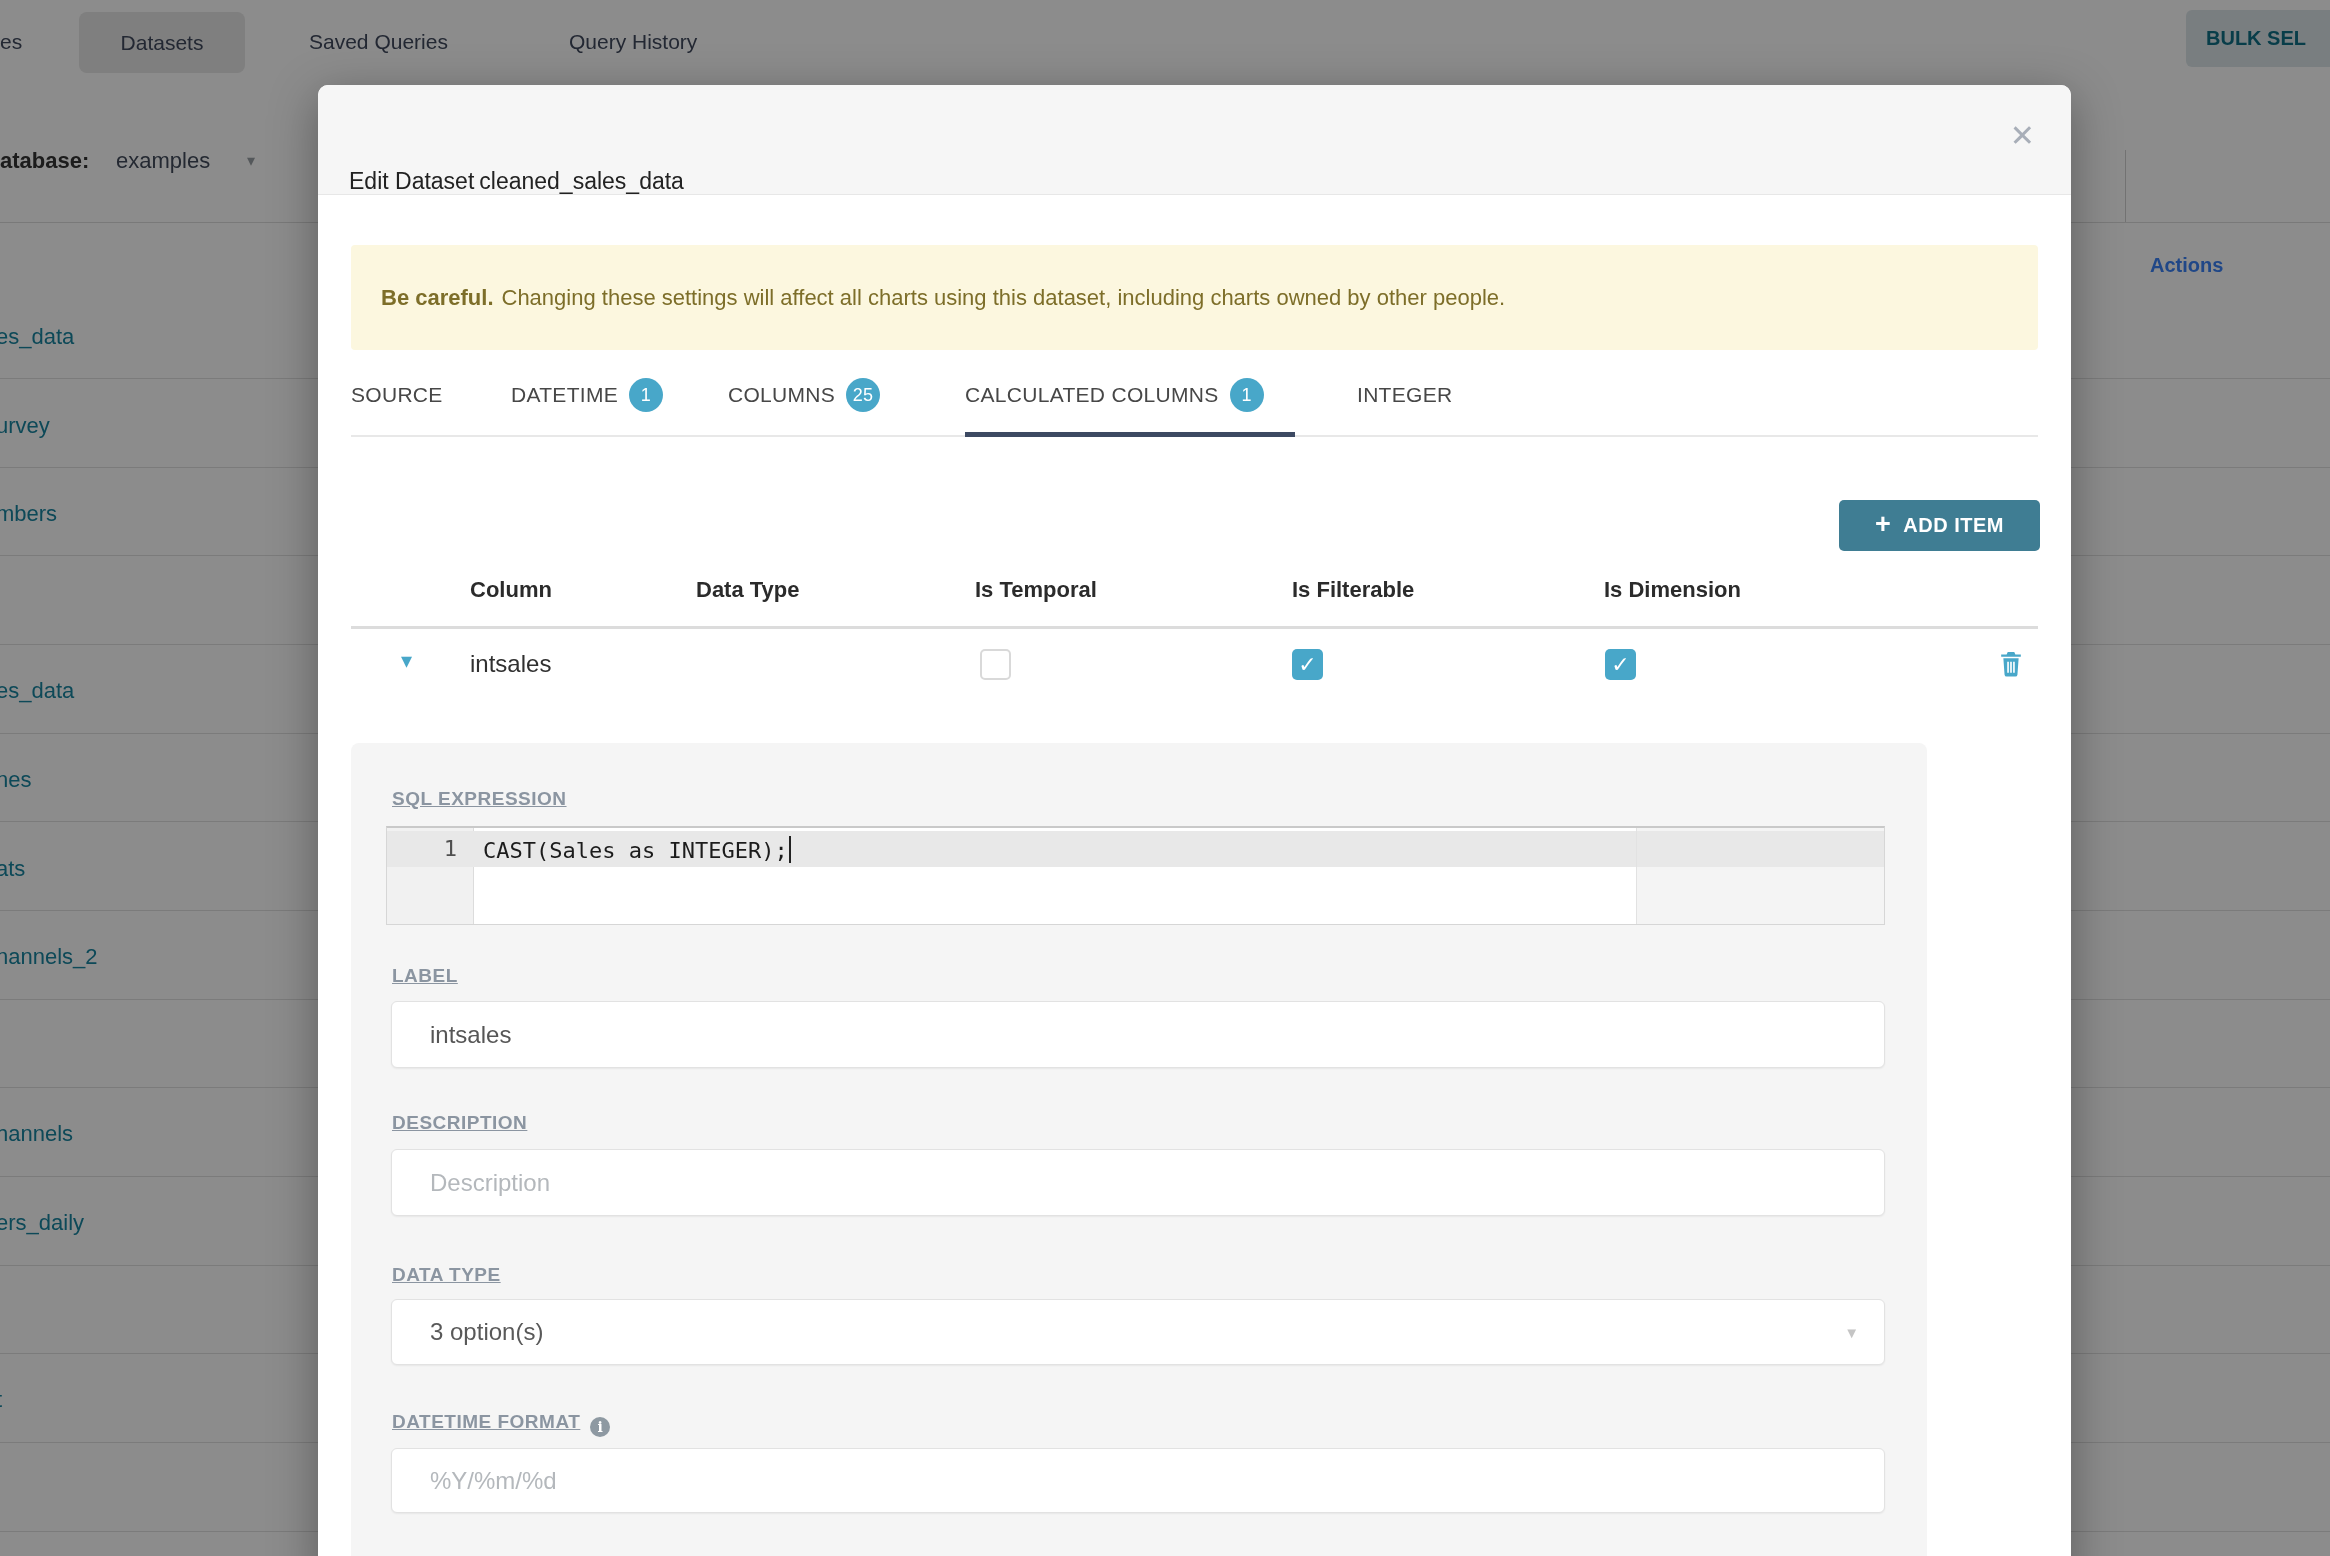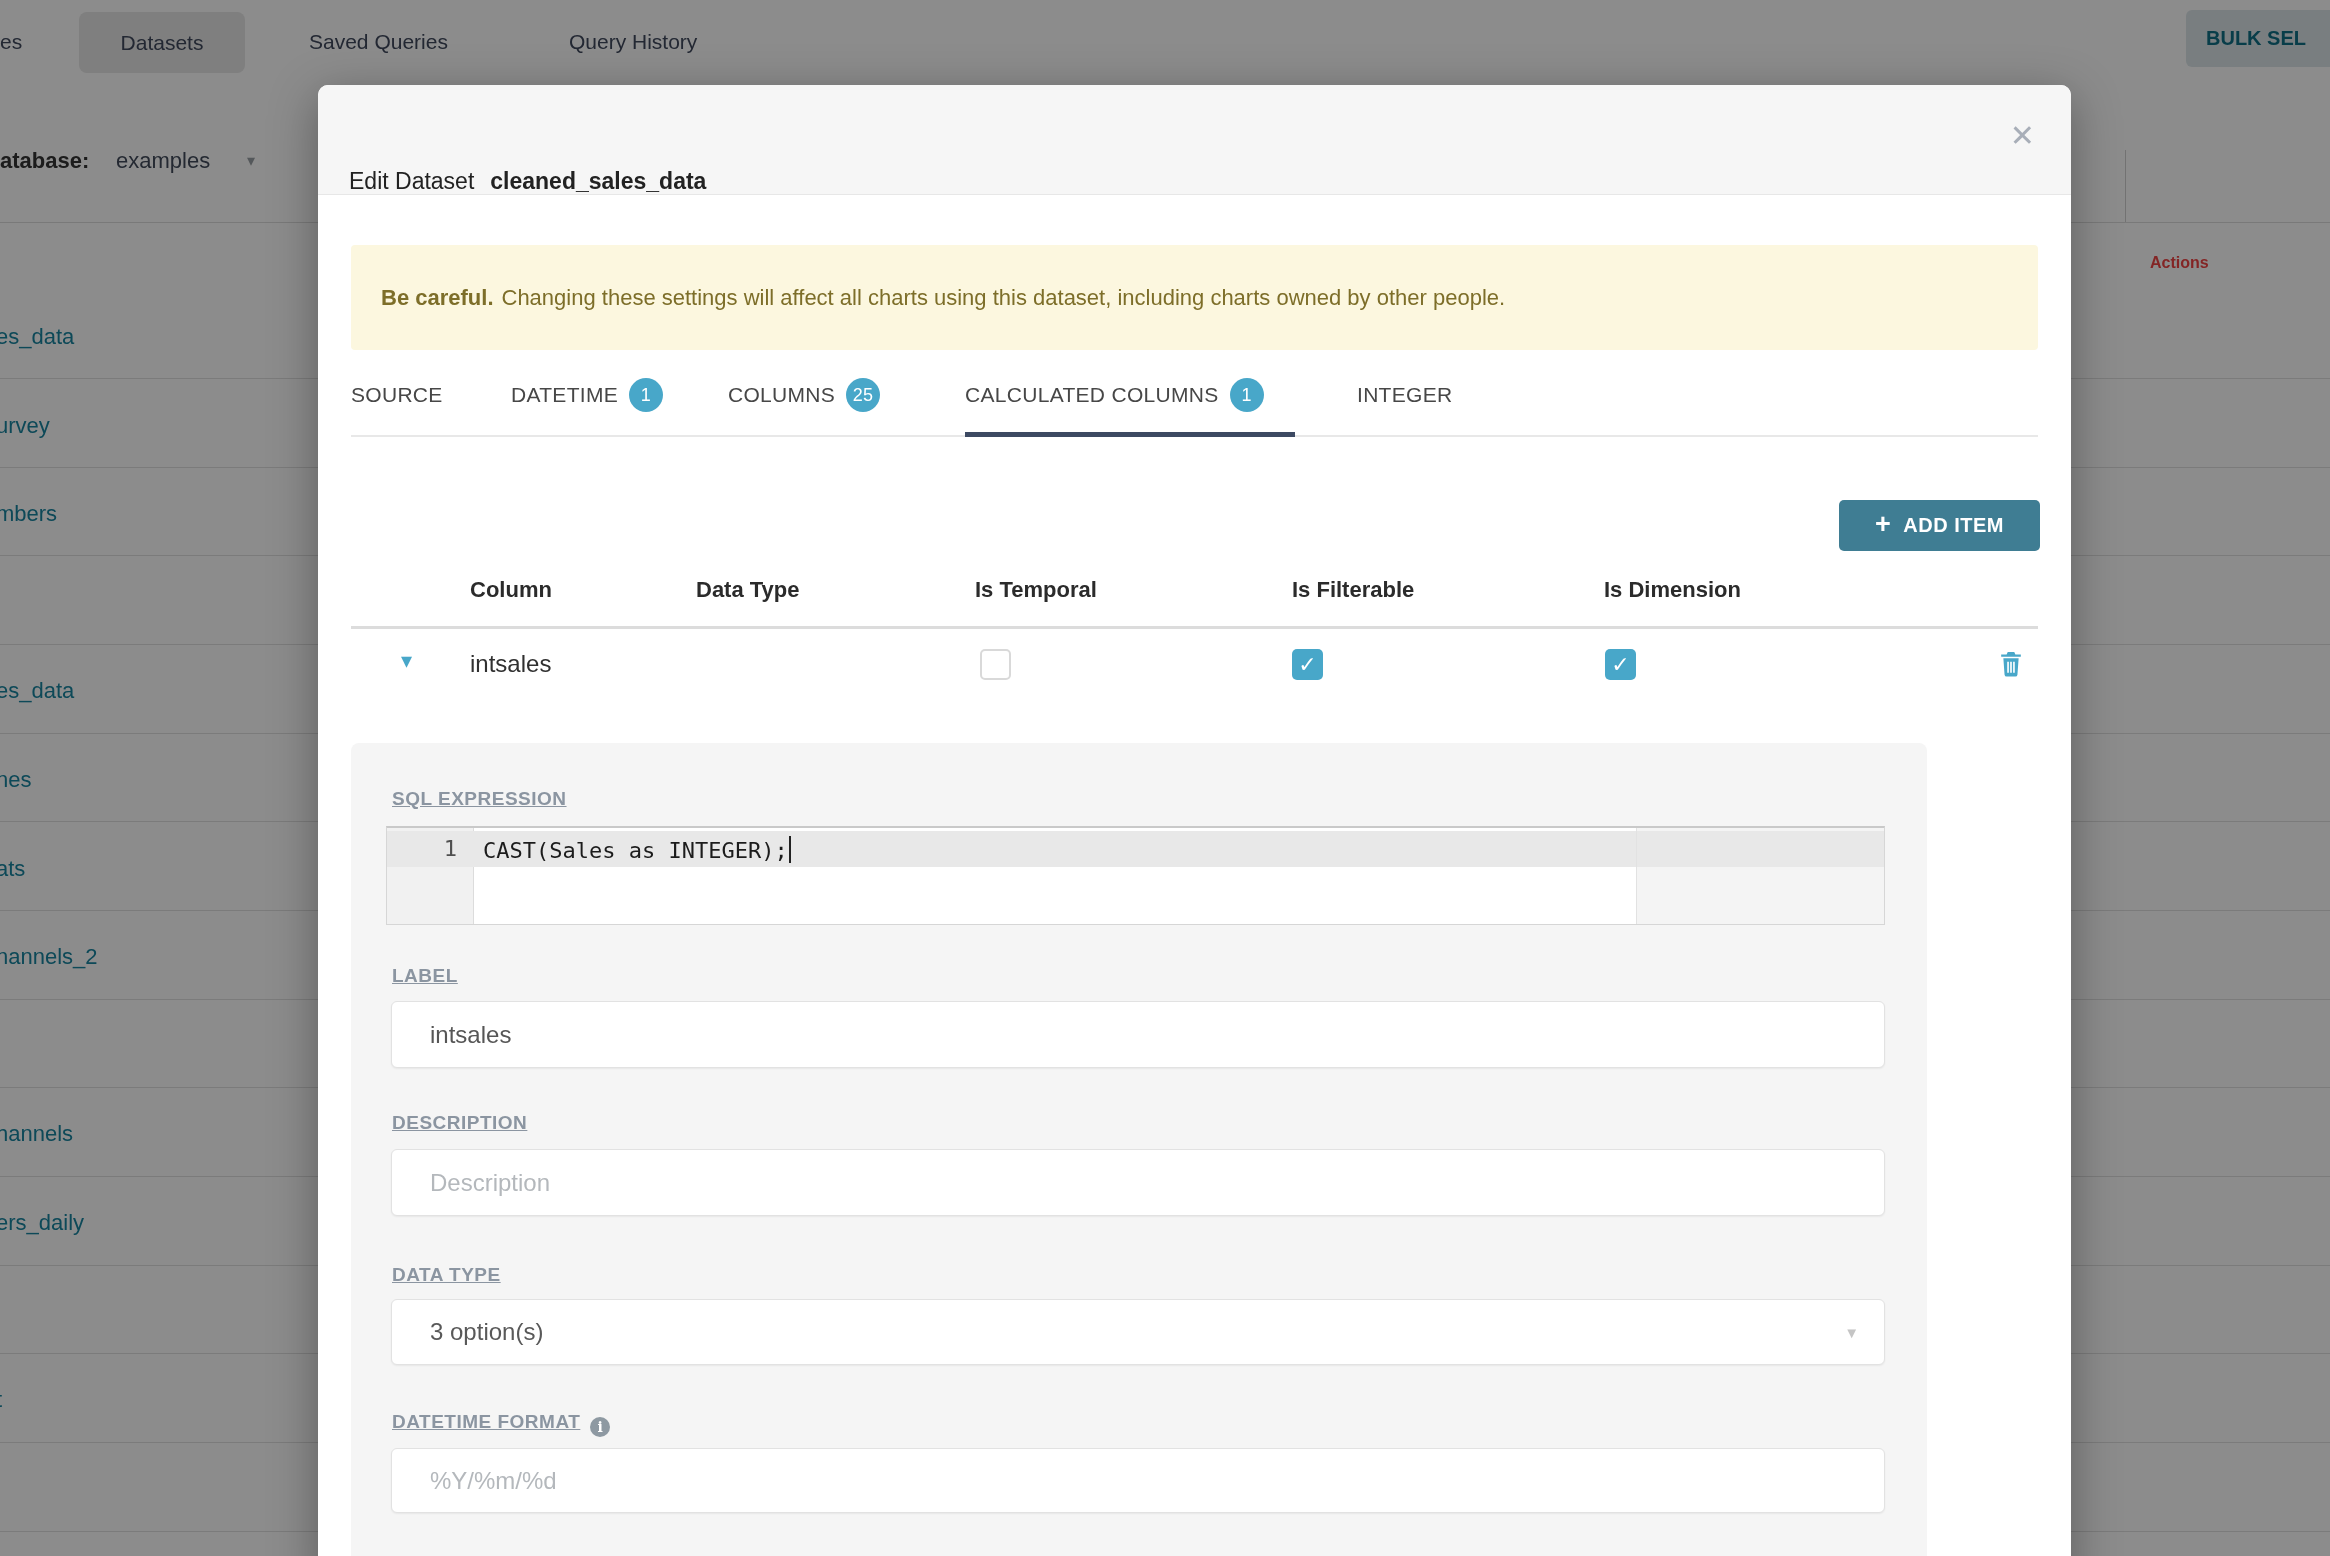--- a/index.html
+++ b/index.html
@@ -16,33 +16,33 @@
     display:flex;align-items:center;justify-content:center;font-size:21px;color:#414a5e;font-weight:500;}
   .nav-item{position:absolute;top:30px;font-size:21px;color:#414a5e;font-weight:500;}
   .nav-saved{left:309px;} .nav-history{left:569px;}
   .bulk-btn{position:absolute;left:2186px;top:10px;width:170px;height:57px;background:#dde6ea;border-radius:6px;
     line-height:57px;padding-left:20px;font-size:20px;font-weight:bold;color:#0f7086;white-space:nowrap;}
   .db-label{position:absolute;left:0;top:148px;font-size:22px;font-weight:bold;color:#333;}
   .db-value{position:absolute;left:116px;top:148px;font-size:22px;color:#434c5c;}
   .db-caret{position:absolute;left:247px;top:151px;font-size:16px;color:#9aa0a6;}
   .toolbar-divider{position:absolute;left:0;right:0;top:222px;height:1px;background:#dcdcdc;}
   .bg-vline{position:absolute;left:2125px;top:150px;width:1px;height:72px;background:#d0d0d0;}
-  .actions-header{position:absolute;left:2150px;top:254px;font-size:16px;font-weight:600;color:#ef4444;}
+  .actions-header{position:absolute;left:2150px;top:254px;font-size:20px;font-weight:600;color:#3b82f6;}
   .bg-divider{position:absolute;left:0;right:0;height:1px;background:#e0e0e0;}
   .bg-rowlink{position:absolute;left:-4px;font-size:22px;color:var(--link,#1985a0);white-space:nowrap;}
   
   .overlay{position:absolute;inset:0;background:rgba(0,0,0,0.45);}
   
   .modal{position:absolute;left:318px;top:85px;width:1753px;height:1500px;background:#ffffff;
     border-radius:10px 10px 0 0;box-shadow:0 12px 48px rgba(0,0,0,0.35);}
   .modal-header{position:absolute;left:0;top:0;right:0;height:110px;background:#f6f6f6;
     border-bottom:1px solid #e7e7e7;border-radius:10px 10px 0 0;}
   .modal-title{position:absolute;left:31px;top:0;height:110px;display:flex;align-items:flex-end;
     font-size:23px;color:#222;}
-  .modal-title b{font-weight:bold;margin-left:16px;}
+  .modal-title b{font-weight:normal;margin-left:5px;}
   .modal-close{position:absolute;right:36px;top:36px;font-size:30px;color:#a8aeb8;cursor:pointer;line-height:1;}
   .warning-banner{position:absolute;left:33px;top:160px;width:1687px;height:105px;border-radius:4px;
     background:var(--warning-bg,#fcf7df);display:flex;align-items:center;padding-left:30px;
     font-size:22px;color:var(--warning-text,#7d6e29);}
   .warning-banner b{margin-right:8px;}
   
   .tabs-bar{position:absolute;left:33px;top:270px;width:1687px;height:82px;border-bottom:2px solid #e8e8e8;}
   .tab{position:absolute;top:0;height:80px;display:flex;align-items:center;gap:11px;
     font-size:21px;color:#474747;font-weight:500;letter-spacing:0.3px;cursor:pointer;}
   .tab .badge{min-width:34px;height:34px;border-radius:17px;background:var(--accent,#48a7c9);color:#fff;

